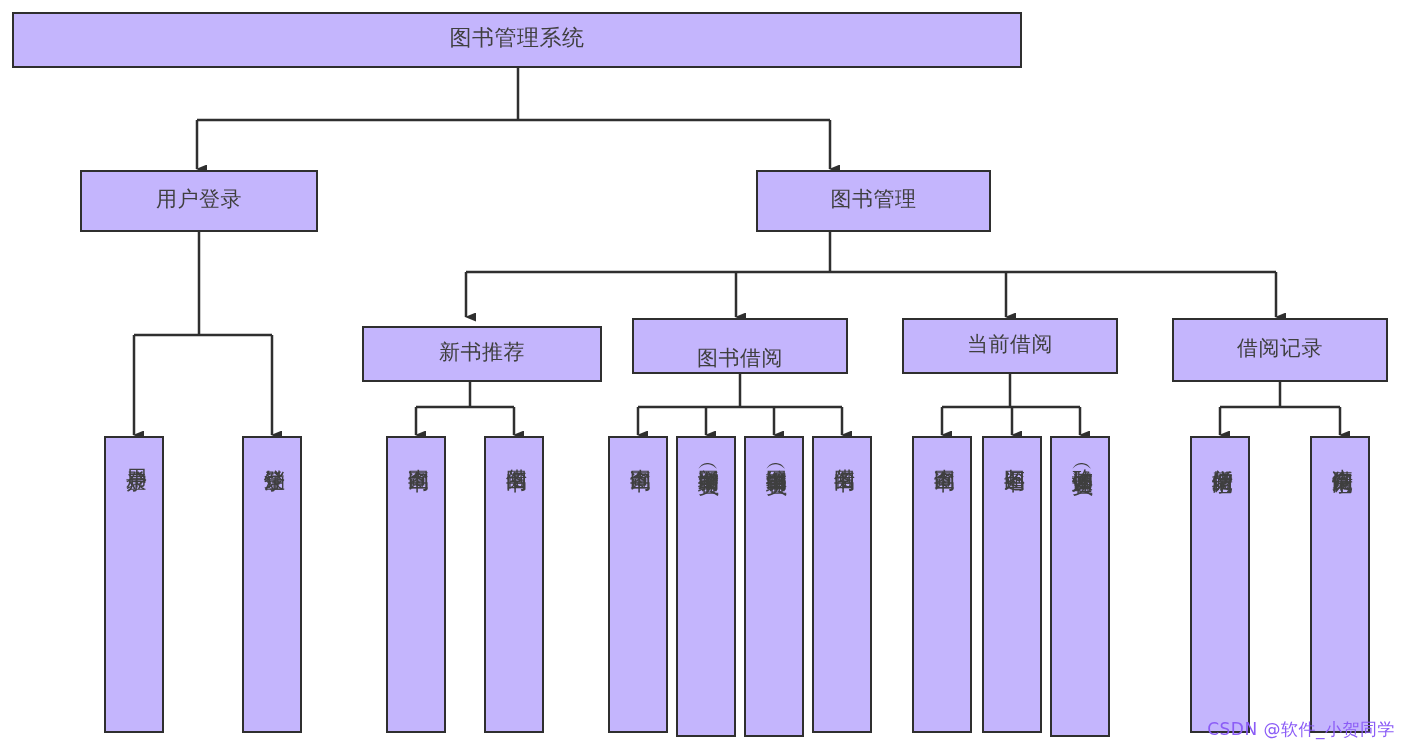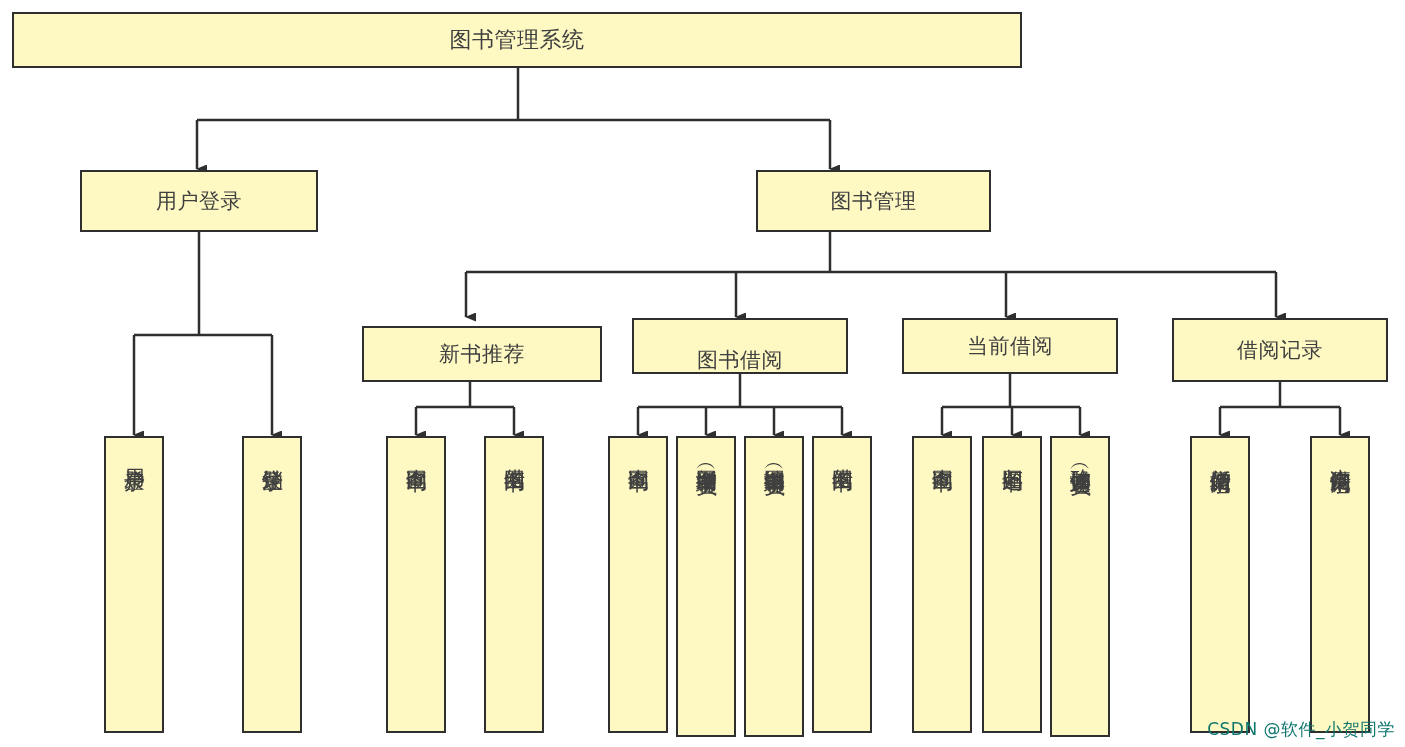--- a/index.html
+++ b/index.html
@@ -22,25 +22,26 @@
     left: 0;
     top: 0;
     width: 1405px;
     height: 747px;
     pointer-events: none;
   }
   .node {
     position: absolute;
     box-sizing: border-box;
     border: 2.5px solid #2f2f2f;
-    background: #fef9c3;
+    background: #c4b5fd;
     display: flex;
     align-items: center;
     justify-content: center;
     color: #3a3a3a;
+    font-family: Liberation Mono, monospace;
   }
   .node .label {
     font-size: 21px;
     line-height: 1.15;
     letter-spacing: 0.5px;
     white-space: nowrap;
     color: #3f3f3f;
   }
   .node.root .label {
     font-size: 22px;
@@ -57,21 +58,21 @@
     line-height: 1.28;
     letter-spacing: 1px;
     white-space: nowrap;
     text-align: center;
   }
   .watermark {
     position: absolute;
     right: 10px;
     bottom: 6px;
     font-size: 17px;
-    color: #0f766e;
+    color: #8b5cf6;
     letter-spacing: 0.5px;
     white-space: nowrap;
   }
 </style>
 </head>
 <body>
 
 <div id="canvas">
 
   <svg class="wires" viewBox="0 0 1405 747" xmlns="http://www.w3.org/2000/svg">

